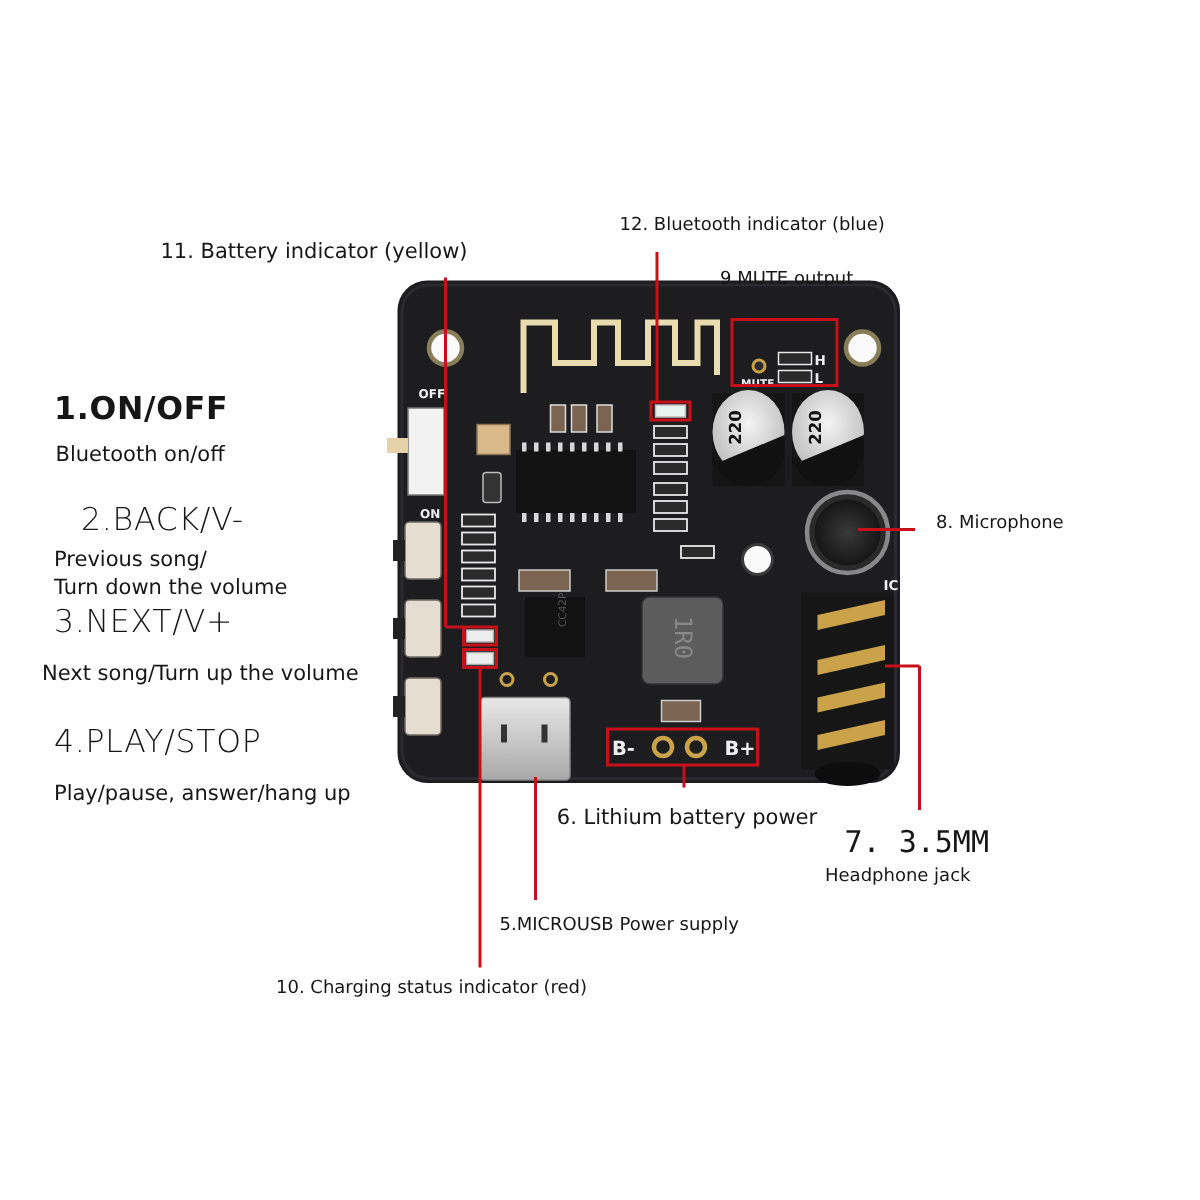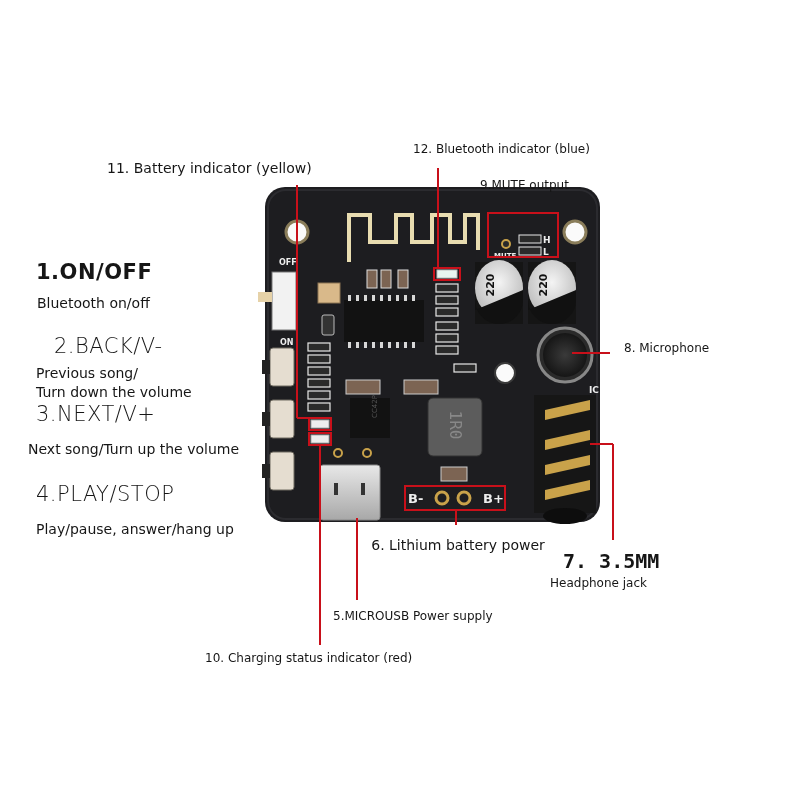--- a/index.html
+++ b/index.html
@@ -202,17 +202,17 @@
 
 <div class="lbl big" style="left:36px; top:482px;">4.PLAY/STOP</div>
 <div class="lbl sm" style="left:36px; top:521px;">Play/pause, answer/hang up</div>
 
 <div class="lbl med" style="left:624px; top:341px;">8. Microphone</div>
 
 <div class="lbl sm center" style="left:368px; top:536px; width:180px; line-height:19px;">
   <div>6. Lithium battery power</div>
 </div>
 
-<div class="lbl med" style="left:563px; top:549px; font-family:'DejaVu Sans Mono', monospace; font-weight:700; font-size:20px;">7.  3.5MM</div>
+<div class="lbl med" style="left:563px; top:549px; font-family:'DejaVu Sans Mono', monospace; font-weight:400; font-size:20px;">7.  3.5MM</div>
 <div class="lbl med" style="left:550px; top:576px;">Headphone jack</div>
 
 <div class="lbl med" style="left:333px; top:609px;">5.MICROUSB Power supply</div>
-<div class="lbl med" style="left:184px; top:651px;margin-left:21px;">10. Charging status indicator (red)</div>
+<div class="lbl med" style="left:184px; top:651px;">10. Charging status indicator (red)</div>
 
 </body></html>

